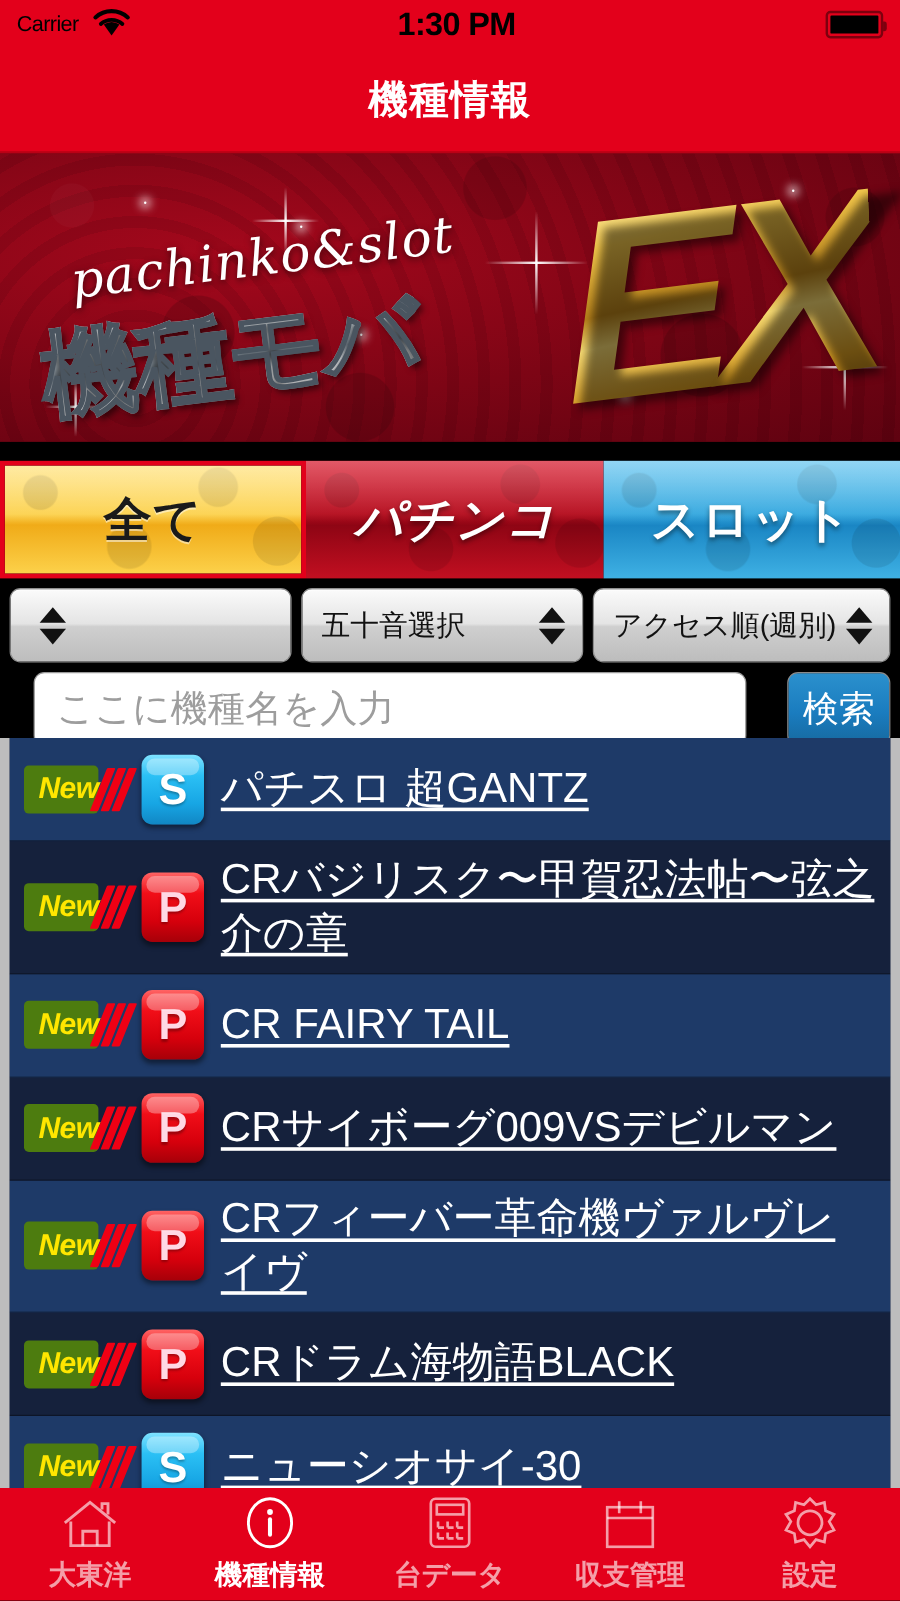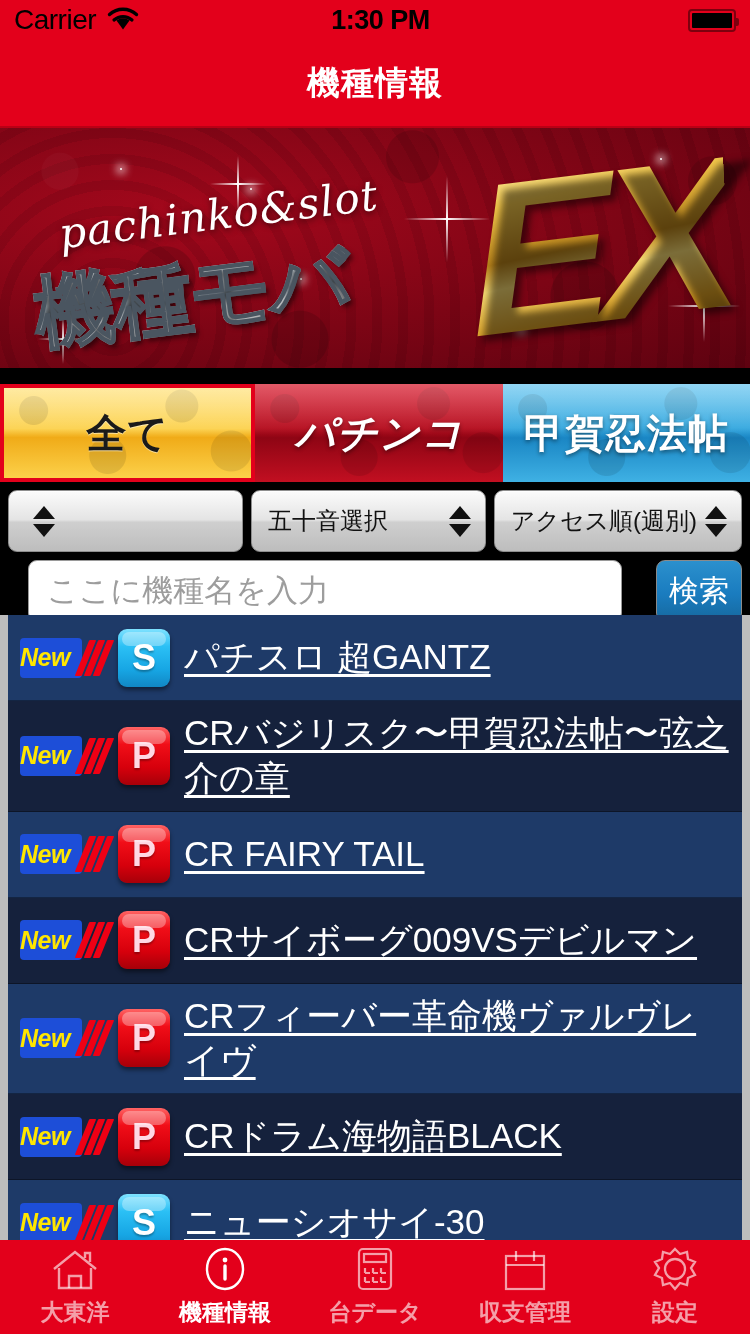--- a/index.html
+++ b/index.html
@@ -11,21 +11,21 @@
   }
   #app { position: relative; width: 750px; height: 1334px; background: #000; }
 
   
   .statusbar {
     height: 40px; background: #e3001b;
     display: flex; align-items: center; position: relative;
     padding: 0 14px;
   }
   .sb-left { display: flex; align-items: center; gap: 10px; }
-  .sb-carrier { font-size: 28px; color: #000; letter-spacing: -0.5px; }
+  .sb-carrier { font-size: 18px; color: #000; letter-spacing: -0.5px; }
   .sb-time {
     position: absolute; left: 11px; right: 0; text-align: center;
     font-size: 27px; font-weight: bold; color: #000; letter-spacing: -0.5px;
   }
   .sb-right { margin-left: auto; display: flex; align-items: center; }
   .battery {
     width: 48px; height: 23px; border: 2px solid rgba(0,0,0,.45);
     border-radius: 4px; position: relative; padding: 2px;
   }
   .battery::after {
@@ -171,22 +171,22 @@
     padding: 10px 12px; min-height: 86px; cursor: pointer;
     border-bottom: 1px solid rgba(0,0,0,.35);
   }
   .row.odd  { background: #1e3a68; }
   .row.even { background: #15213c; }
   .newbadge {
     position: relative; flex: none; width: 84px; height: 40px;
   }
   .newbadge .plate {
     position: absolute; left: 0; top: 0; width: 62px; height: 40px;
-    background: #1d4ed8; border-radius: 4px;
-    display: flex; align-items: center; justify-content: flex-start;
+    background: #4d7c0f; border-radius: 4px;
+    display: flex; align-items: center; justify-content: flex-end;
   }
   .newbadge .plate b { color: #ffe600; font-size: 25px; font-style: italic; letter-spacing: -0.5px; }
   .newbadge .chev {
     position: absolute; top: 2px; width: 7px; height: 36px;
     background: #ef0014; transform: skewX(-22deg); border-radius: 1px;
   }
   .newbadge .c1 { left: 62px; }
   .newbadge .c2 { left: 71px; }
   .newbadge .c3 { left: 80px; }
 
@@ -279,21 +279,21 @@
       <span>全て</span>
     </div>
     <div class="cattab pachi">
       <div class="pat"></div>
       <div class="gl"></div>
       <span>パチンコ</span>
     </div>
     <div class="cattab slot">
       <div class="pat"></div>
       <div class="gl"></div>
-      <span>甲賀忍法帖</span>
+      <span>スロット</span>
     </div>
   </div>
 
   <div class="filters">
     <div class="select">
       <span class="stepper">
           <i class="up"></i>
           <i class="down"></i>
         </span>
     </div>

